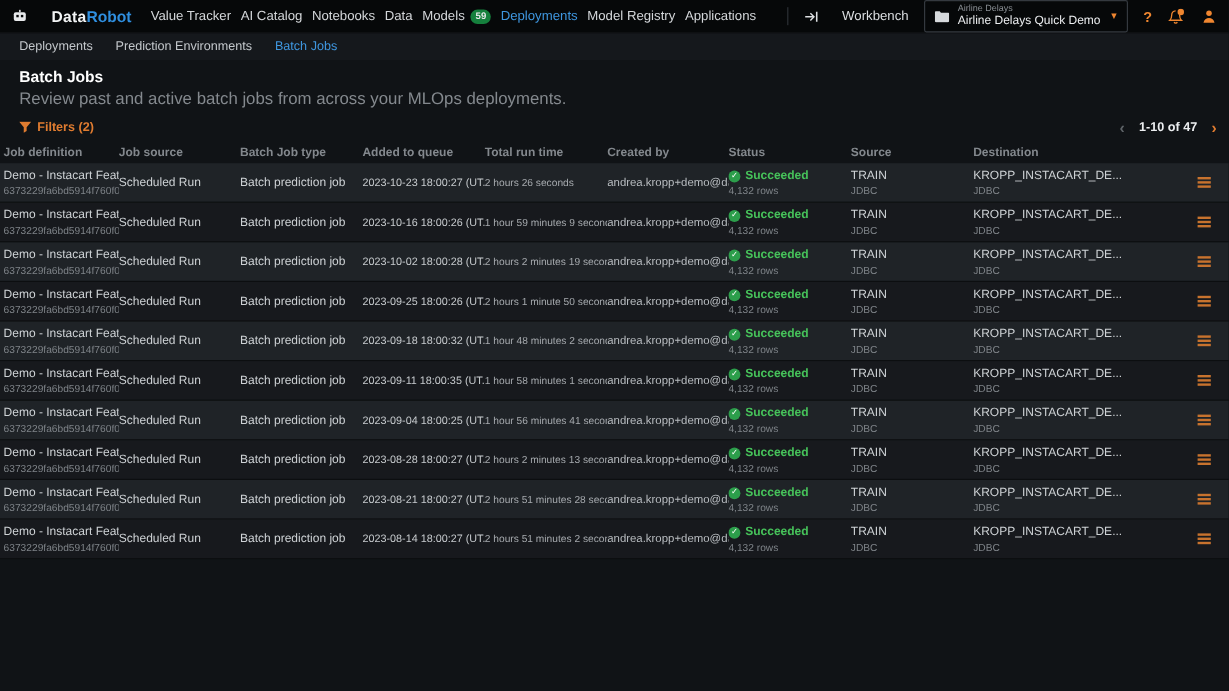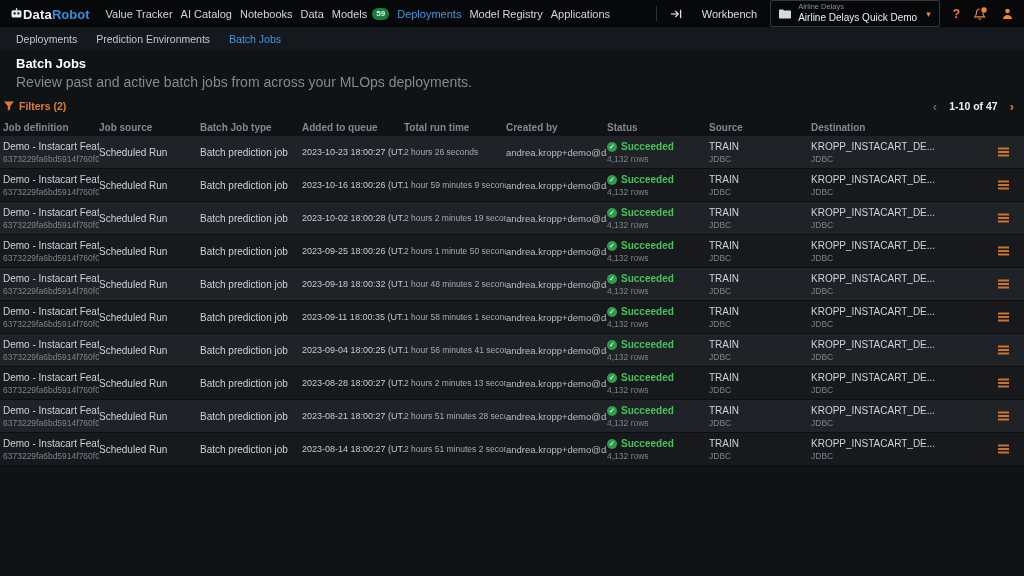--- a/index.html
+++ b/index.html
@@ -2,21 +2,21 @@
 <html><head>
 <meta charset="utf-8">
 <style>
   *{margin:0;padding:0;box-sizing:border-box}
   html,body{width:1024px;height:576px;overflow:hidden}
   body{background:#101316;font-family:"Liberation Sans","DejaVu Sans",sans-serif;-webkit-font-smoothing:antialiased}
   a{text-decoration:none;cursor:pointer}
 
   
   .topbar{height:28px;background:#060809;display:flex;align-items:center;padding:0 10px;border-bottom:1px solid #14171a}
-  .brand{display:flex;align-items:center;gap:0;margin-right:16px;cursor:pointer}
+  .brand{display:flex;align-items:center;gap:20px;margin-right:16px;cursor:pointer}
   .brand .p1{color:#f2f4f5;font-weight:bold;font-size:13px;letter-spacing:.2px}
   .brand .p2{color:#2f8fe0;font-weight:bold;font-size:13px}
   .topnav{display:flex;align-items:center;gap:8px}
   .topnav .nav-item{color:#d4d7da;font-size:11px;display:flex;align-items:center;gap:5px}
   .topnav .nav-item.active{color:#3f97e0}
   .badge{background:#15803d;color:#e6e8ea;font-size:8px;font-weight:bold;border-radius:8px;padding:2px 4px;line-height:1}
   .topbar-right{margin-left:auto;display:flex;align-items:center;gap:13px}
   .vdivider{width:1px;height:15px;background:#2c3136}
   .workbench{display:flex;align-items:center;gap:20px;color:#dcdfe2;font-size:11px;cursor:pointer}
   .project-dd{display:flex;align-items:center;gap:7px;border:1px solid #34393f;border-radius:2px;padding:2px 8px;cursor:pointer;min-width:160px}
@@ -29,21 +29,21 @@
 
   
   .subnav{height:22px;background:#15181c;display:flex;align-items:center;gap:19px;padding:0 16px}
   .subnav .sn-item{font-size:10.5px;color:#c3c7cb}
   .subnav .sn-item.active{color:#3f97e0}
 
   
   .content{padding-top:4px}
   .page-title{color:#ffffff;font-size:13px;font-weight:bold;padding:0 16px;height:16px;line-height:16px;margin-top:2px}
   .page-subtitle{color:#84898e;font-size:14px;padding:0 16px;height:12px;line-height:12px;margin-top:4px}
-  .filters-row{display:flex;align-items:center;justify-content:space-between;height:16px;margin-top:10px;padding:0 10px 0 4px}
+  .filters-row{display:flex;align-items:center;justify-content:space-between;height:16px;margin-top:10px;padding:0 10px 0 16px}
   .filters{display:flex;align-items:center;gap:5px;color:#e07c30;font-size:10.5px;font-weight:bold;cursor:pointer}
   .pagination{display:flex;align-items:center;gap:12px}
   .pg-label{color:#eceef0;font-size:10.5px;font-weight:bold}
   .pg-arrow{font-size:13px;line-height:13px;cursor:pointer;font-weight:bold}
   .pg-prev{color:#5e6368}
   .pg-next{color:#e07c30}
 
   
   .grid{display:grid;grid-template-columns:96px 101px 102px 102px 102px 101px 102px 102px 146px 1fr;padding-left:3px;align-items:center}
   .thead{height:14px;margin-top:6px}

